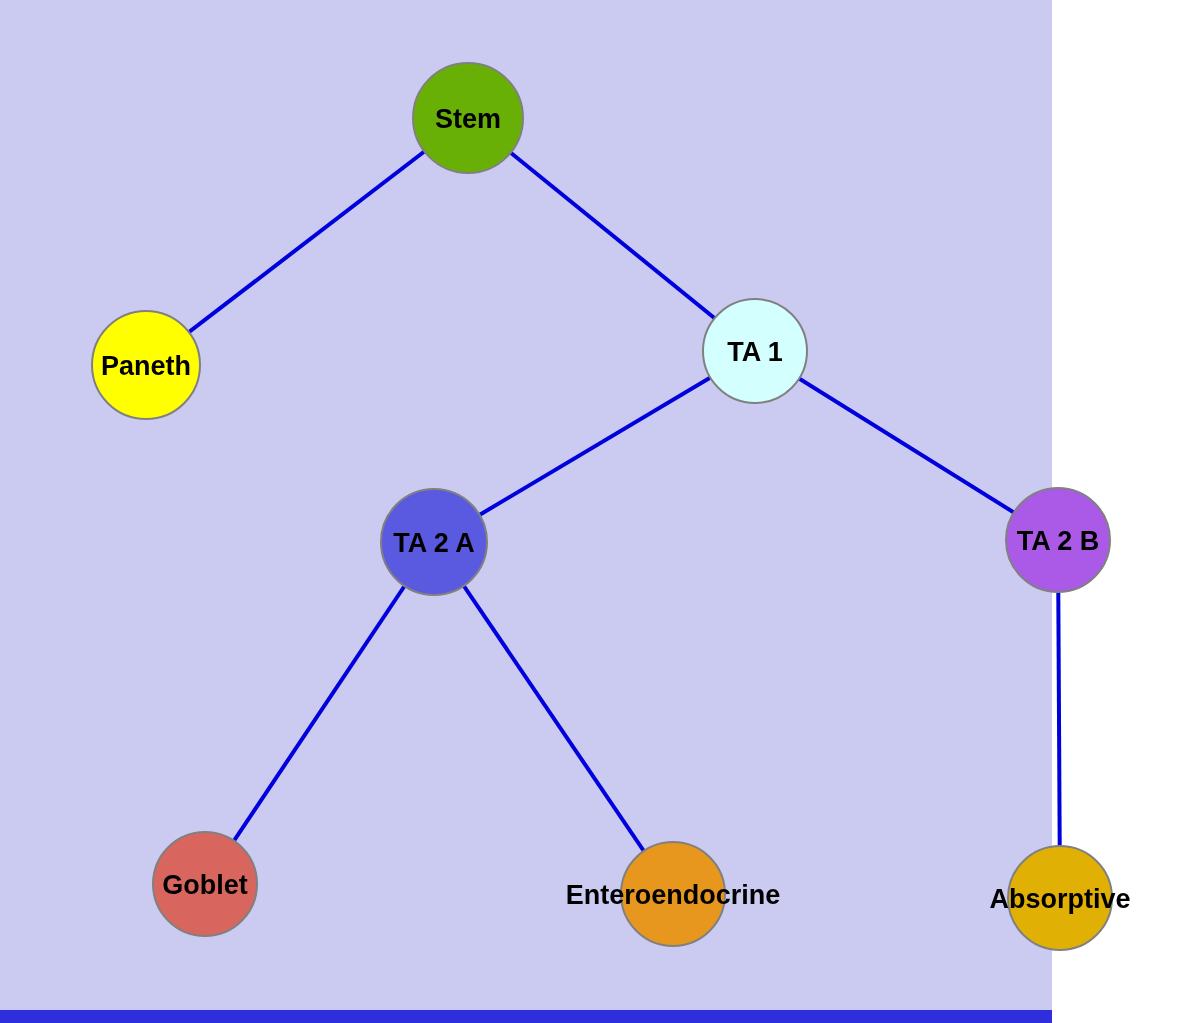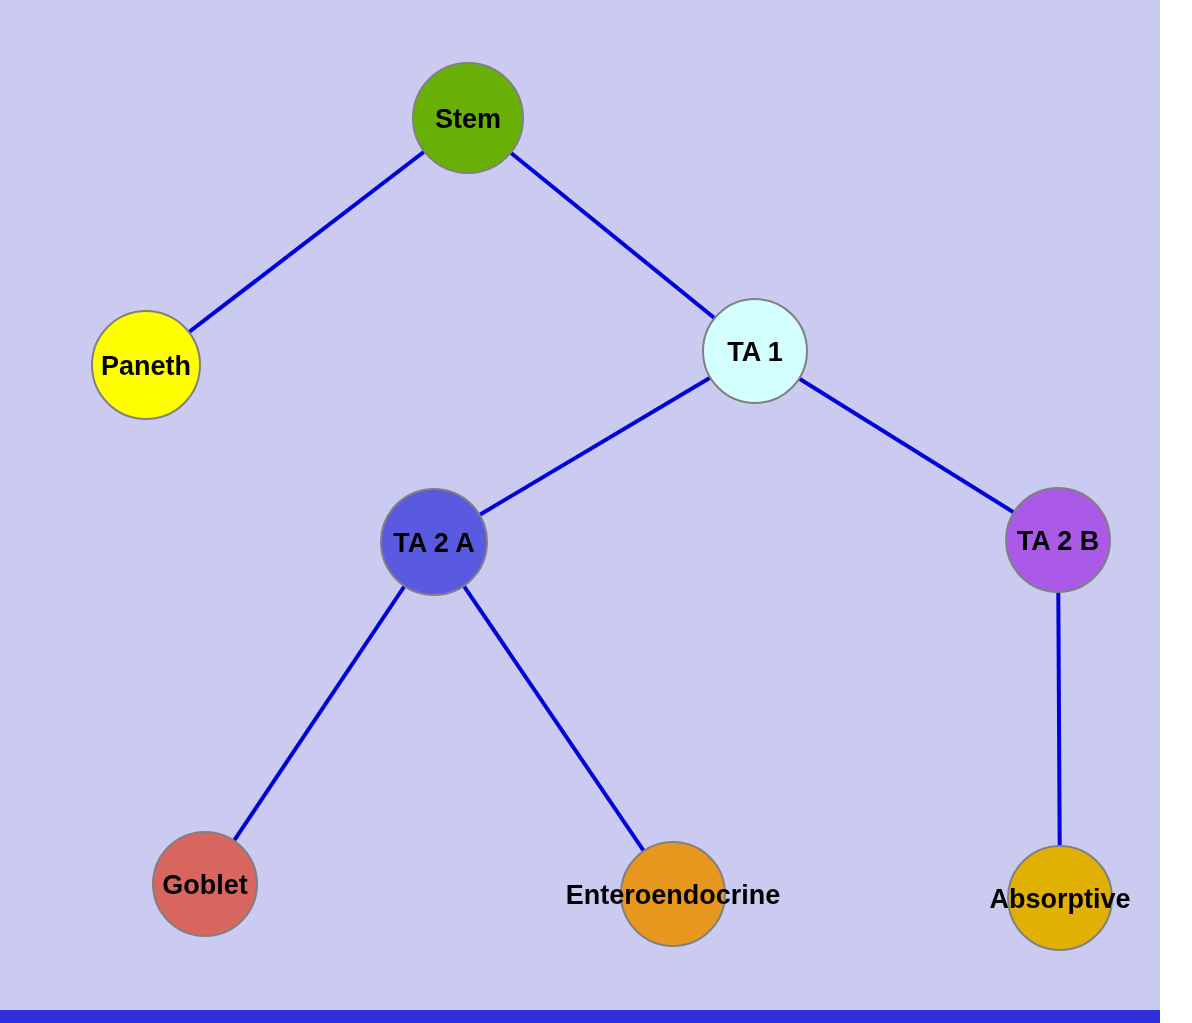--- a/index.html
+++ b/index.html
@@ -7,21 +7,21 @@
     padding: 0;
   }
   body {
     width: 1192px;
     height: 1023px;
     overflow: hidden;
     font-family: "Liberation Sans", sans-serif;
   }
   #canvas {
     position: relative;
-    width: 1160px;
+    width: 1052px;
     height: 1023px;
   }
   #graph-svg {
     position: absolute;
     top: 0;
     left: 0;
     display: block;
   }
   .node-label {
     font-family: "Liberation Sans", "DejaVu Sans", sans-serif;

